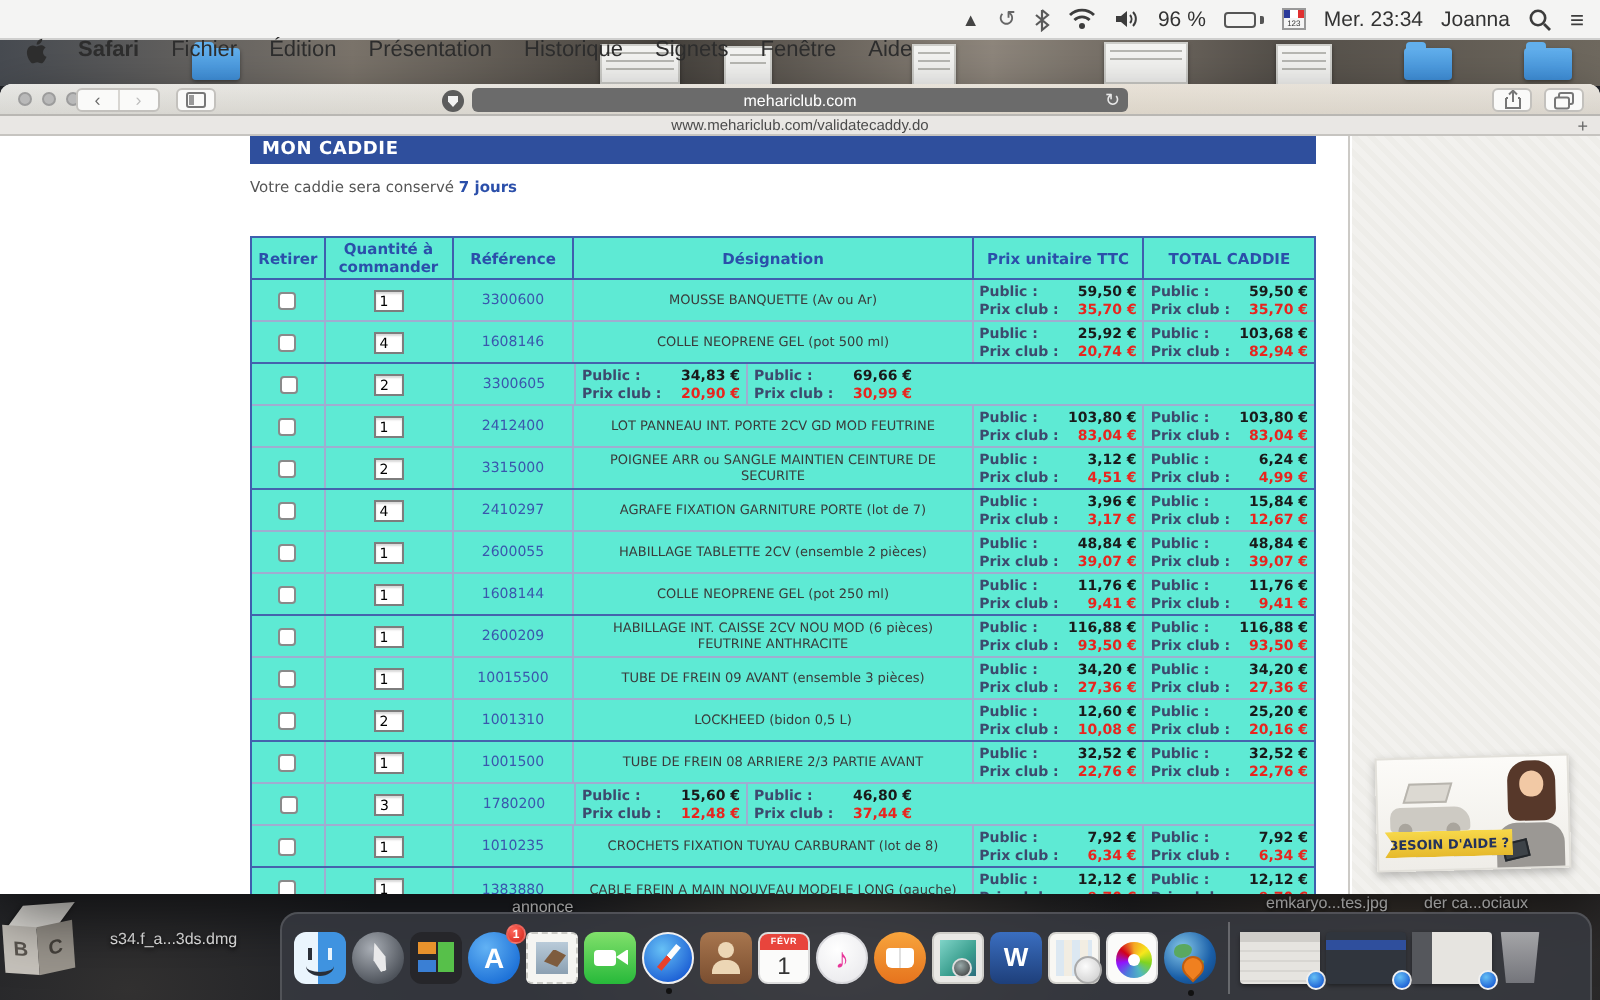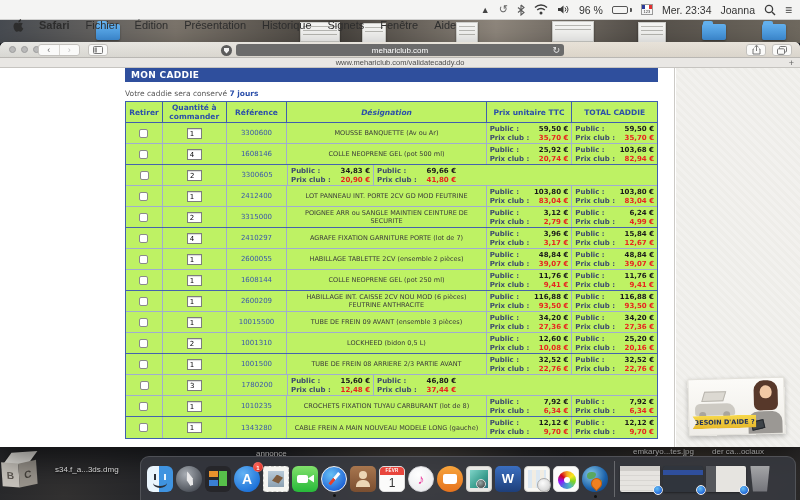--- a/index.html
+++ b/index.html
@@ -75,21 +75,21 @@
   
   .page { position:relative; height:379px; background:#fff; overflow:hidden; font-family:"DejaVu Sans","Liberation Sans",sans-serif; }
   .page-texture { position:absolute; left:676px; top:0; width:124px; height:100%;
     background:repeating-linear-gradient(45deg,#f2f1ee 0 3px,#eeede9 3px 6px); }
   .scroll-line { position:absolute; left:674px; top:0; width:1px; height:100%; background:#cccac6; }
   .cart-title { position:absolute; left:125px; top:0; width:533px; height:14px; background:#2f4f9d; color:#fff;
                 font-size:9px; font-weight:bold; line-height:14px; padding-left:6px; letter-spacing:.3px; }
   .notice { position:absolute; left:125px; top:21px; font-size:7.5px; color:#555; }
   .notice b { color:#2b4faa; }
 
-  .cart-table { position:absolute; left:125px; top:33px; width:533px; background:#bef264; border:1px solid #3f5fae; }
+  .cart-table { position:absolute; left:125px; top:50px; width:533px; background:#5eead4; border:1px solid #3f5fae; }
   .t-row { display:flex; align-items:stretch; border-bottom:1px solid #9fadd0; min-height:21px; }
   .t-row.grp-end { border-bottom:1px solid #4563ad; }
   .t-row:last-child { border-bottom:none; }
   .t-head { border-bottom:1px solid #3f5fae; min-height:21px; }
   .t-head .cell { color:#2b4faa; font-weight:bold; font-size:7.5px; line-height:9px; display:flex; align-items:center; justify-content:center; text-align:center; }
   .cell { border-left:1px solid #9fadd0; display:flex; align-items:center; justify-content:center; }
   .t-head .cell { border-left:1px solid #3f5fae; }
   .cell:first-child { border-left:none !important; }
   .c-ret { width:36px; } .c-qty { width:64px; } .c-ref { width:61px; } .c-des { width:200px; }
   .c-unit { width:86px; } .c-tot { width:86px; }
@@ -322,21 +322,21 @@
     <div class="cart-title">MON CADDIE</div>
     <div class="notice">
       <span>Votre caddie sera conservé </span><b>7 jours</b>
     </div>
 
     <div class="cart-table">
       <div class="t-row t-head">
         <div class="cell c-ret">Retirer</div>
         <div class="cell c-qty">Quantité à commander</div>
         <div class="cell c-ref">Référence</div>
-        <div class="cell c-des" style="font-size:7.5px;font-style:italic;">Désignation</div>
+        <div class="cell c-des" style="font-size:7.5px;">Désignation</div>
         <div class="cell c-unit">Prix unitaire TTC</div>
         <div class="cell c-tot">TOTAL CADDIE</div>
       </div>
       <div id="t-body">
           <div class="t-row">
     <div class="cell c-ret">
               <span class="chk"></span>
             </div>
     <div class="cell c-qty">
               <span class="qty-box">1</span>
@@ -418,21 +418,21 @@
                 <span class="p-val red">20,90 €</span>
               </div>
     </div>
     <div class="cell c-tot price-cell">
       <div class="p-line">
                 <span class="p-label">Public :</span>
                 <span class="p-val">69,66 €</span>
               </div>
       <div class="p-line">
                 <span class="p-label">Prix club :</span>
-                <span class="p-val red">41,80 €</span>
+                <span class="p-val red">30,99 €</span>
               </div>
     </div>
   </div>
           <div class="t-row">
     <div class="cell c-ret">
               <span class="chk"></span>
             </div>
     <div class="cell c-qty">
               <span class="qty-box">1</span>
             </div>
@@ -472,21 +472,21 @@
               <span class="ref-link">3315000</span>
             </div>
     <div class="cell c-des">POIGNEE ARR ou SANGLE MAINTIEN CEINTURE DE SECURITE</div>
     <div class="cell c-unit price-cell">
       <div class="p-line">
                 <span class="p-label">Public :</span>
                 <span class="p-val">3,12 €</span>
               </div>
       <div class="p-line">
                 <span class="p-label">Prix club :</span>
-                <span class="p-val red">2,79 €</span>
+                <span class="p-val red">4,51 €</span>
               </div>
     </div>
     <div class="cell c-tot price-cell">
       <div class="p-line">
                 <span class="p-label">Public :</span>
                 <span class="p-val">6,24 €</span>
               </div>
       <div class="p-line">
                 <span class="p-label">Prix club :</span>
                 <span class="p-val red">4,99 €</span>
@@ -781,21 +781,21 @@
     </div>
   </div>
           <div class="t-row">
     <div class="cell c-ret">
               <span class="chk"></span>
             </div>
     <div class="cell c-qty">
               <span class="qty-box">1</span>
             </div>
     <div class="cell c-ref">
-              <span class="ref-link">1343280</span>
+              <span class="ref-link">1383880</span>
             </div>
     <div class="cell c-des">CABLE FREIN A MAIN NOUVEAU MODELE LONG (gauche)</div>
     <div class="cell c-unit price-cell">
       <div class="p-line">
                 <span class="p-label">Public :</span>
                 <span class="p-val">12,12 €</span>
               </div>
       <div class="p-line">
                 <span class="p-label">Prix club :</span>
                 <span class="p-val red">9,70 €</span>

